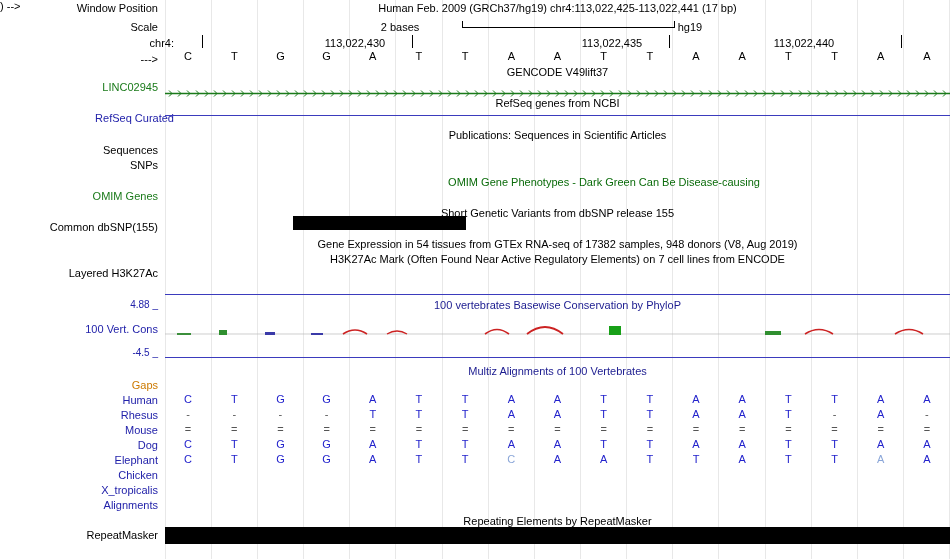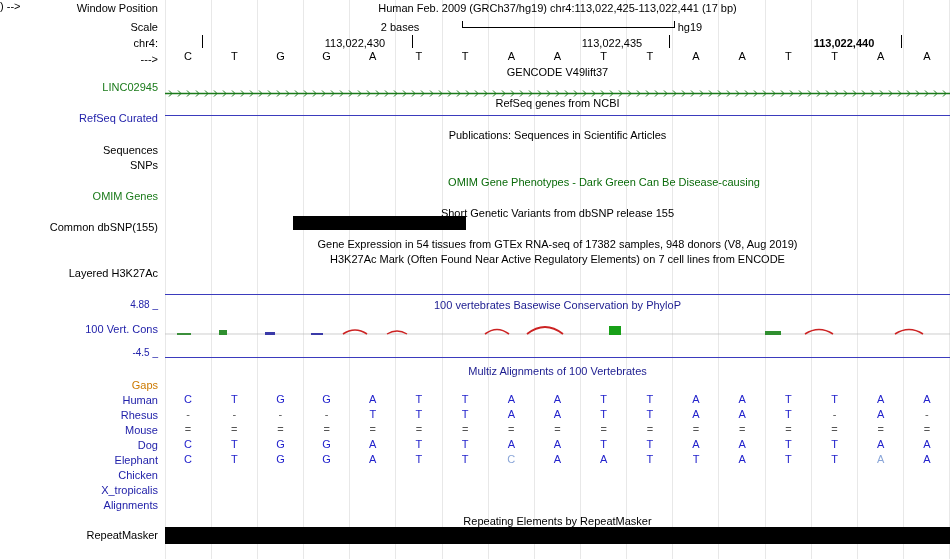--- a/index.html
+++ b/index.html
@@ -73,25 +73,25 @@
     <div class="vgrid" style="left:600px"></div>
     <div class="vgrid" style="left:646px"></div>
     <div class="vgrid" style="left:692px"></div>
     <div class="vgrid" style="left:738px"></div>
     <div class="vgrid" style="left:784px"></div>
   </div>
 
   
   <div class="lbl" style="left:0;top:2px;width:158px;">Window Position</div>
   <div class="lbl" style="left:0;top:21px;width:158px;">Scale</div>
-  <div class="lbl" style="left:0;top:37px;width:158px;">chr4:</div>
+  <div class="lbl" style="left:16px;top:37px;width:158px;">chr4:</div>
   <div class="lbl" style="left:0;top:53px;width:158px;">---&gt;</div>
 
   <div class="lbl greenlbl" style="left:0;top:81px;width:158px;">LINC02945</div>
-  <div class="lbl bluelbl" style="left:0;top:112px;width:158px;">RefSeq Curated</div>
+  <div class="lbl bluelbl" style="left:0;top:112px;width:174px;">RefSeq Curated</div>
   <div class="lbl" style="left:0;top:144px;width:158px;">Sequences</div>
   <div class="lbl" style="left:0;top:159px;width:158px;">SNPs</div>
   <div class="lbl greenlbl" style="left:0;top:190px;width:158px;">OMIM Genes</div>
   <div class="lbl" style="left:0;top:221px;width:158px;">Common dbSNP(155)</div>
   <div class="lbl" style="left:0;top:267px;width:158px;">Layered H3K27Ac</div>
 
   <div class="lbl bluelbl smallnum" style="left:0;top:299px;width:158px;">4.88 _</div>
   <div class="lbl bluelbl" style="left:0;top:323px;width:158px;">100 Vert. Cons</div>
   <div class="lbl bluelbl smallnum" style="left:0;top:347px;width:158px;">-4.5 _</div>
 
@@ -118,21 +118,21 @@
   <div class="scaletick" style="left:462px;top:21px;"></div>
   <div class="scaletick" style="left:674px;top:21px;"></div>
 
   
   <div class="centertxt" style="left:300px;top:37px;width:110px;">113,022,430</div>
   <div class="posmark" style="left:412px;top:35px;height:13px;"></div>
 
   <div class="centertxt" style="left:557px;top:37px;width:110px;">113,022,435</div>
   <div class="posmark" style="left:669px;top:35px;height:13px;"></div>
 
-  <div class="centertxt" style="left:789px;top:37px;width:110px;font-weight:bold;">113,022,440</div>
+  <div class="centertxt" style="left:749px;top:37px;width:110px;">113,022,440</div>
   <div class="posmark" style="left:901px;top:35px;height:13px;"></div>
   <div class="posmark" style="left:202px;top:35px;height:13px;"></div>
 
   ) --&gt;
   <div id="base-row" style="position:absolute;left:165px;top:50px;width:785px;height:14px;">
       <div class="base" style="left: 16.0882px; top: 0px;">C</div>
       <div class="base" style="left: 62.2647px; top: 0px;">T</div>
       <div class="base" style="left: 108.441px; top: 0px;">G</div>
       <div class="base" style="left: 154.618px; top: 0px;">G</div>
       <div class="base" style="left: 200.794px; top: 0px;">A</div>

